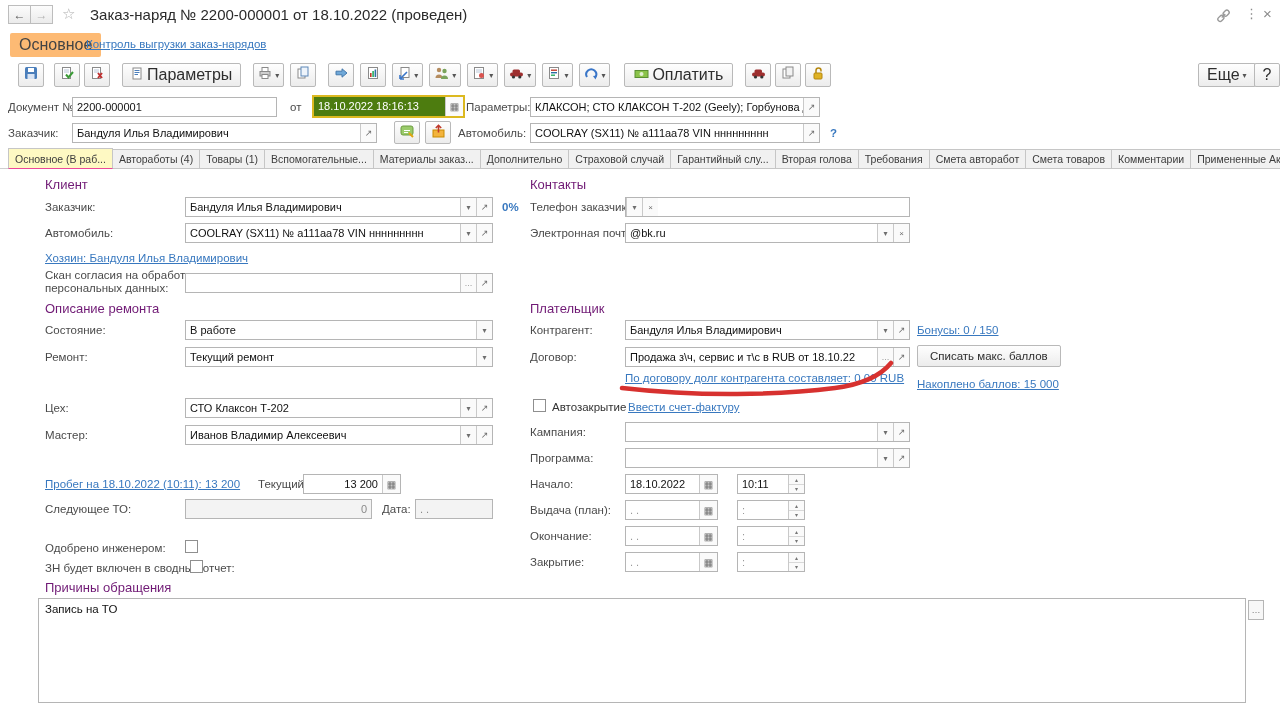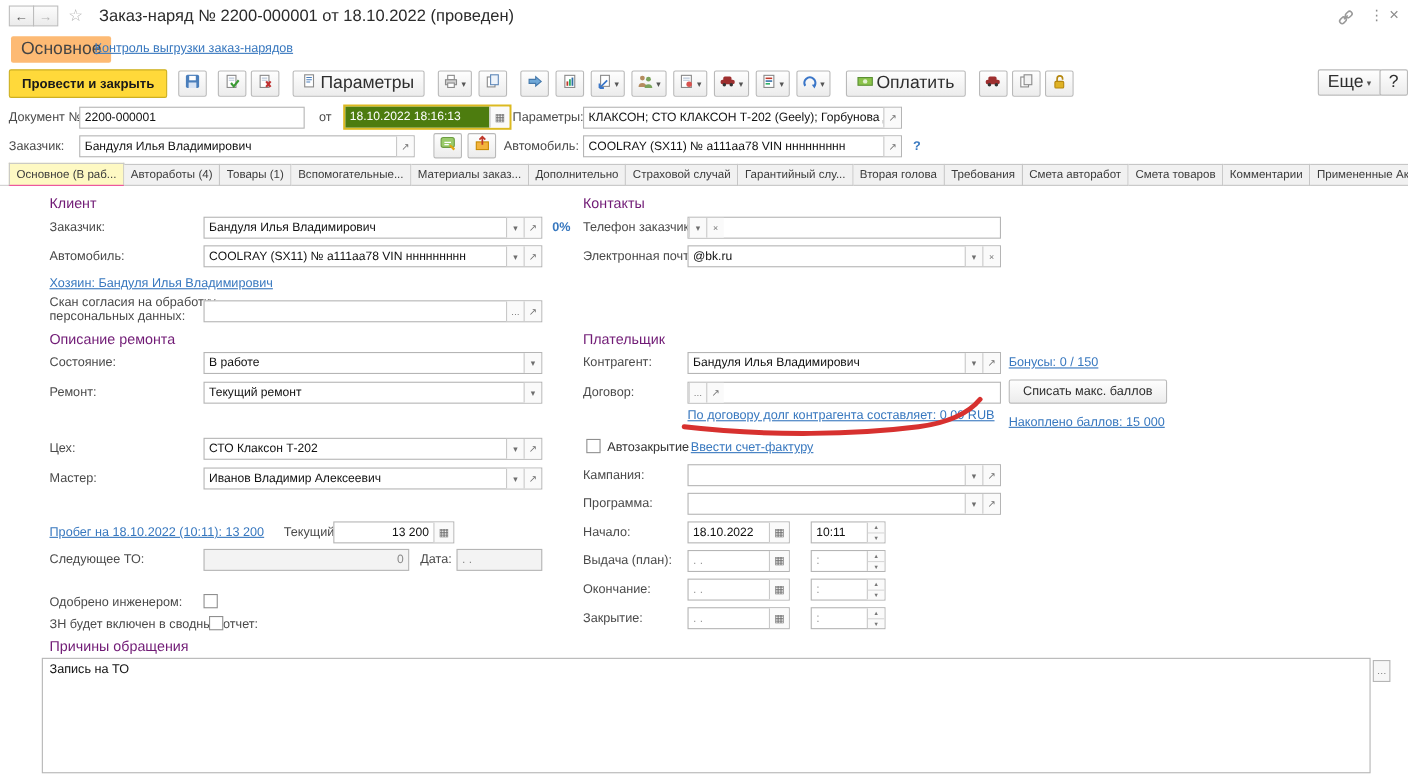--- a/index.html
+++ b/index.html
@@ -70,21 +70,20 @@
         </g>
       </svg>
   </span>
   <span class="winbtn" style="left:1245px;top:6px">⋮</span>
   <span class="winbtn" style="left:1263px;top:5px;font-size:15px">×</span>
 
   <span class="navpill">Основное</span>
   <span class="link" style="left:86px;top:38px">Контроль выгрузки заказ-нарядов</span>
 
   <div id="toolbar">
-    <div id="primary-btn">Провести и закрыть</div>
 
     <div class="ibtn" style="margin-left:10px">
       <span><svg width="14" height="14">
             <rect x="1" y="1" width="12" height="12" rx="1.5" fill="#4a7ebb"></rect>
             <rect x="4" y="2" width="6" height="4" fill="#fff"></rect>
             <rect x="3.5" y="8" width="7" height="5" fill="#d9e4f4"></rect>
           </svg></span>
     </div>
     <div class="ibtn" style="margin-left:10px">
       <span><svg width="14" height="14">
@@ -338,21 +337,21 @@
 
   <span class="lbl" style="left:45px;top:429px">Мастер:</span>
   <div class="fld" style="left:185px;top:425px;width:308px">
     <span class="val">Иванов Владимир Алексеевич</span>
     <span class="fbtn">▾</span>
     <span class="fbtn open">↗</span>
   </div>
 
   <span class="link" style="left:45px;top:478px">Пробег на 18.10.2022 (10:11): 13 200</span>
   <span class="lbl" style="left:258px;top:478px">Текущий:</span>
-  <div class="fld" style="left:303px;top:474px;width:110px">
+  <div class="fld" style="left:303px;top:474px;width:98px">
     <span class="val num">13 200</span>
     <span class="fbtn cal">▦</span>
   </div>
 
   <span class="lbl" style="left:45px;top:503px">Следующее ТО:</span>
   <div class="fld dis" style="left:185px;top:499px;width:187px">
     <span class="val num">0</span>
   </div>
   <span class="lbl" style="left:382px;top:503px">Дата:</span>
   <div class="fld dis" style="left:415px;top:499px;width:78px">
@@ -390,20 +389,21 @@
   <span class="lbl" style="left:530px;top:324px">Контрагент:</span>
   <div class="fld" style="left:625px;top:320px;width:285px">
     <span class="val">Бандуля Илья Владимирович</span>
     <span class="fbtn">▾</span>
     <span class="fbtn open">↗</span>
   </div>
   <span class="link" style="left:917px;top:324px">Бонусы: 0 / 150</span>
 
   <span class="lbl" style="left:530px;top:351px">Договор:</span>
   <div class="fld" style="left:625px;top:347px;width:285px">
+    <span class="val">Продажа з\ч, сервис и т\с в RUB от 18.10.22</span>
     <span class="fbtn">…</span>
     <span class="fbtn open">↗</span>
   </div>
   <div class="ibtn" style="position:absolute;left:917px;top:345px;height:22px;padding:0 12px">
     <span class="bl" style="font-size:11.5px">Списать макс. баллов</span>
   </div>
 
   <span class="link" style="left:625px;top:372px">По договору долг контрагента составляет: 0,00 RUB</span>
   <span class="link" style="left:917px;top:378px">Накоплено баллов: 15 000</span>
 

